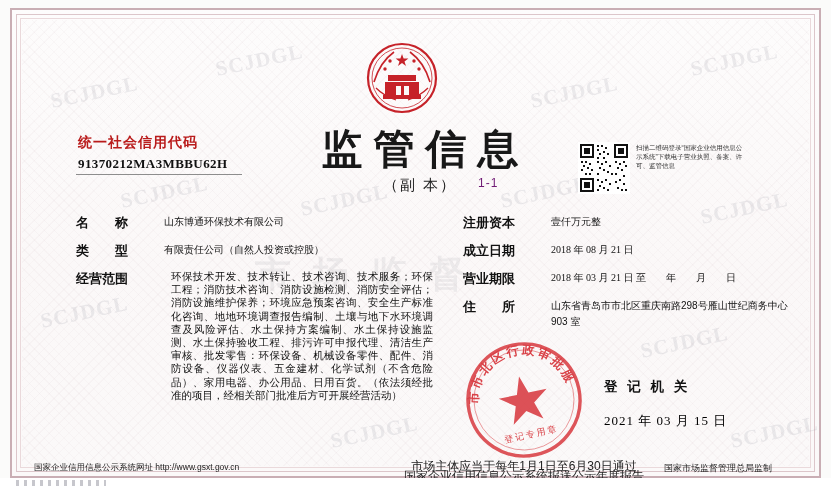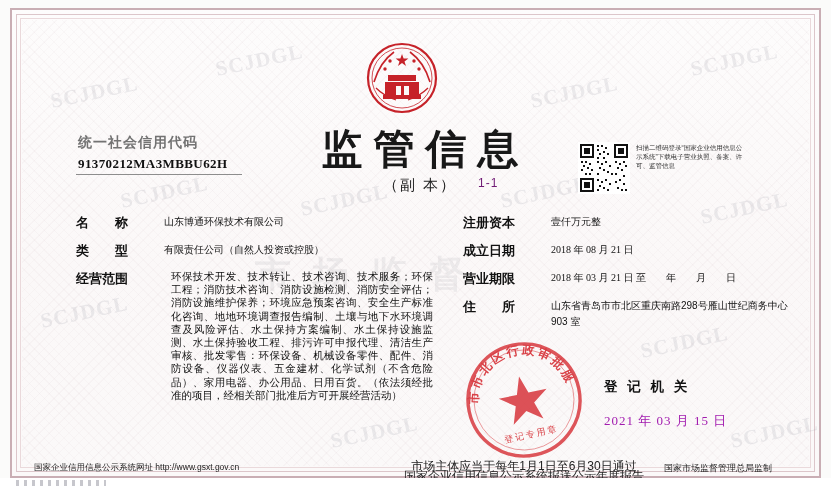--- a/index.html
+++ b/index.html
@@ -101,21 +101,21 @@
     font-size: 12px;
     color: #701a75;
     letter-spacing: 1px;
   }
   
   .credit-label {
     position: absolute;
     left: 78px; top: 134px;
     font-size: 14px;
     font-weight: 700;
-    color: #737373;
+    color: #b91c1c;
     letter-spacing: 1px;
   }
   .credit-code {
     position: absolute;
     left: 78px; top: 156px;
     font-size: 13px;
     font-weight: 700;
     color: #111;
     font-family: "Liberation Serif", serif;
     letter-spacing: 0.4px;
@@ -176,21 +176,21 @@
     left: 604px; top: 378px;
     font-size: 13.5px;
     font-weight: 700;
     color: #111;
     letter-spacing: 3px;
   }
   .reg-date {
     position: absolute;
     left: 604px; top: 412px;
     font-size: 13px;
-    color: #a21caf;
+    color: #000000;
     letter-spacing: 1px;
     font-family: "Liberation Serif", serif;
   }
   
   .seal {
     position: absolute;
     left: 462px; top: 338px;
     width: 124px; height: 124px;
     opacity: 0.85;
   }

